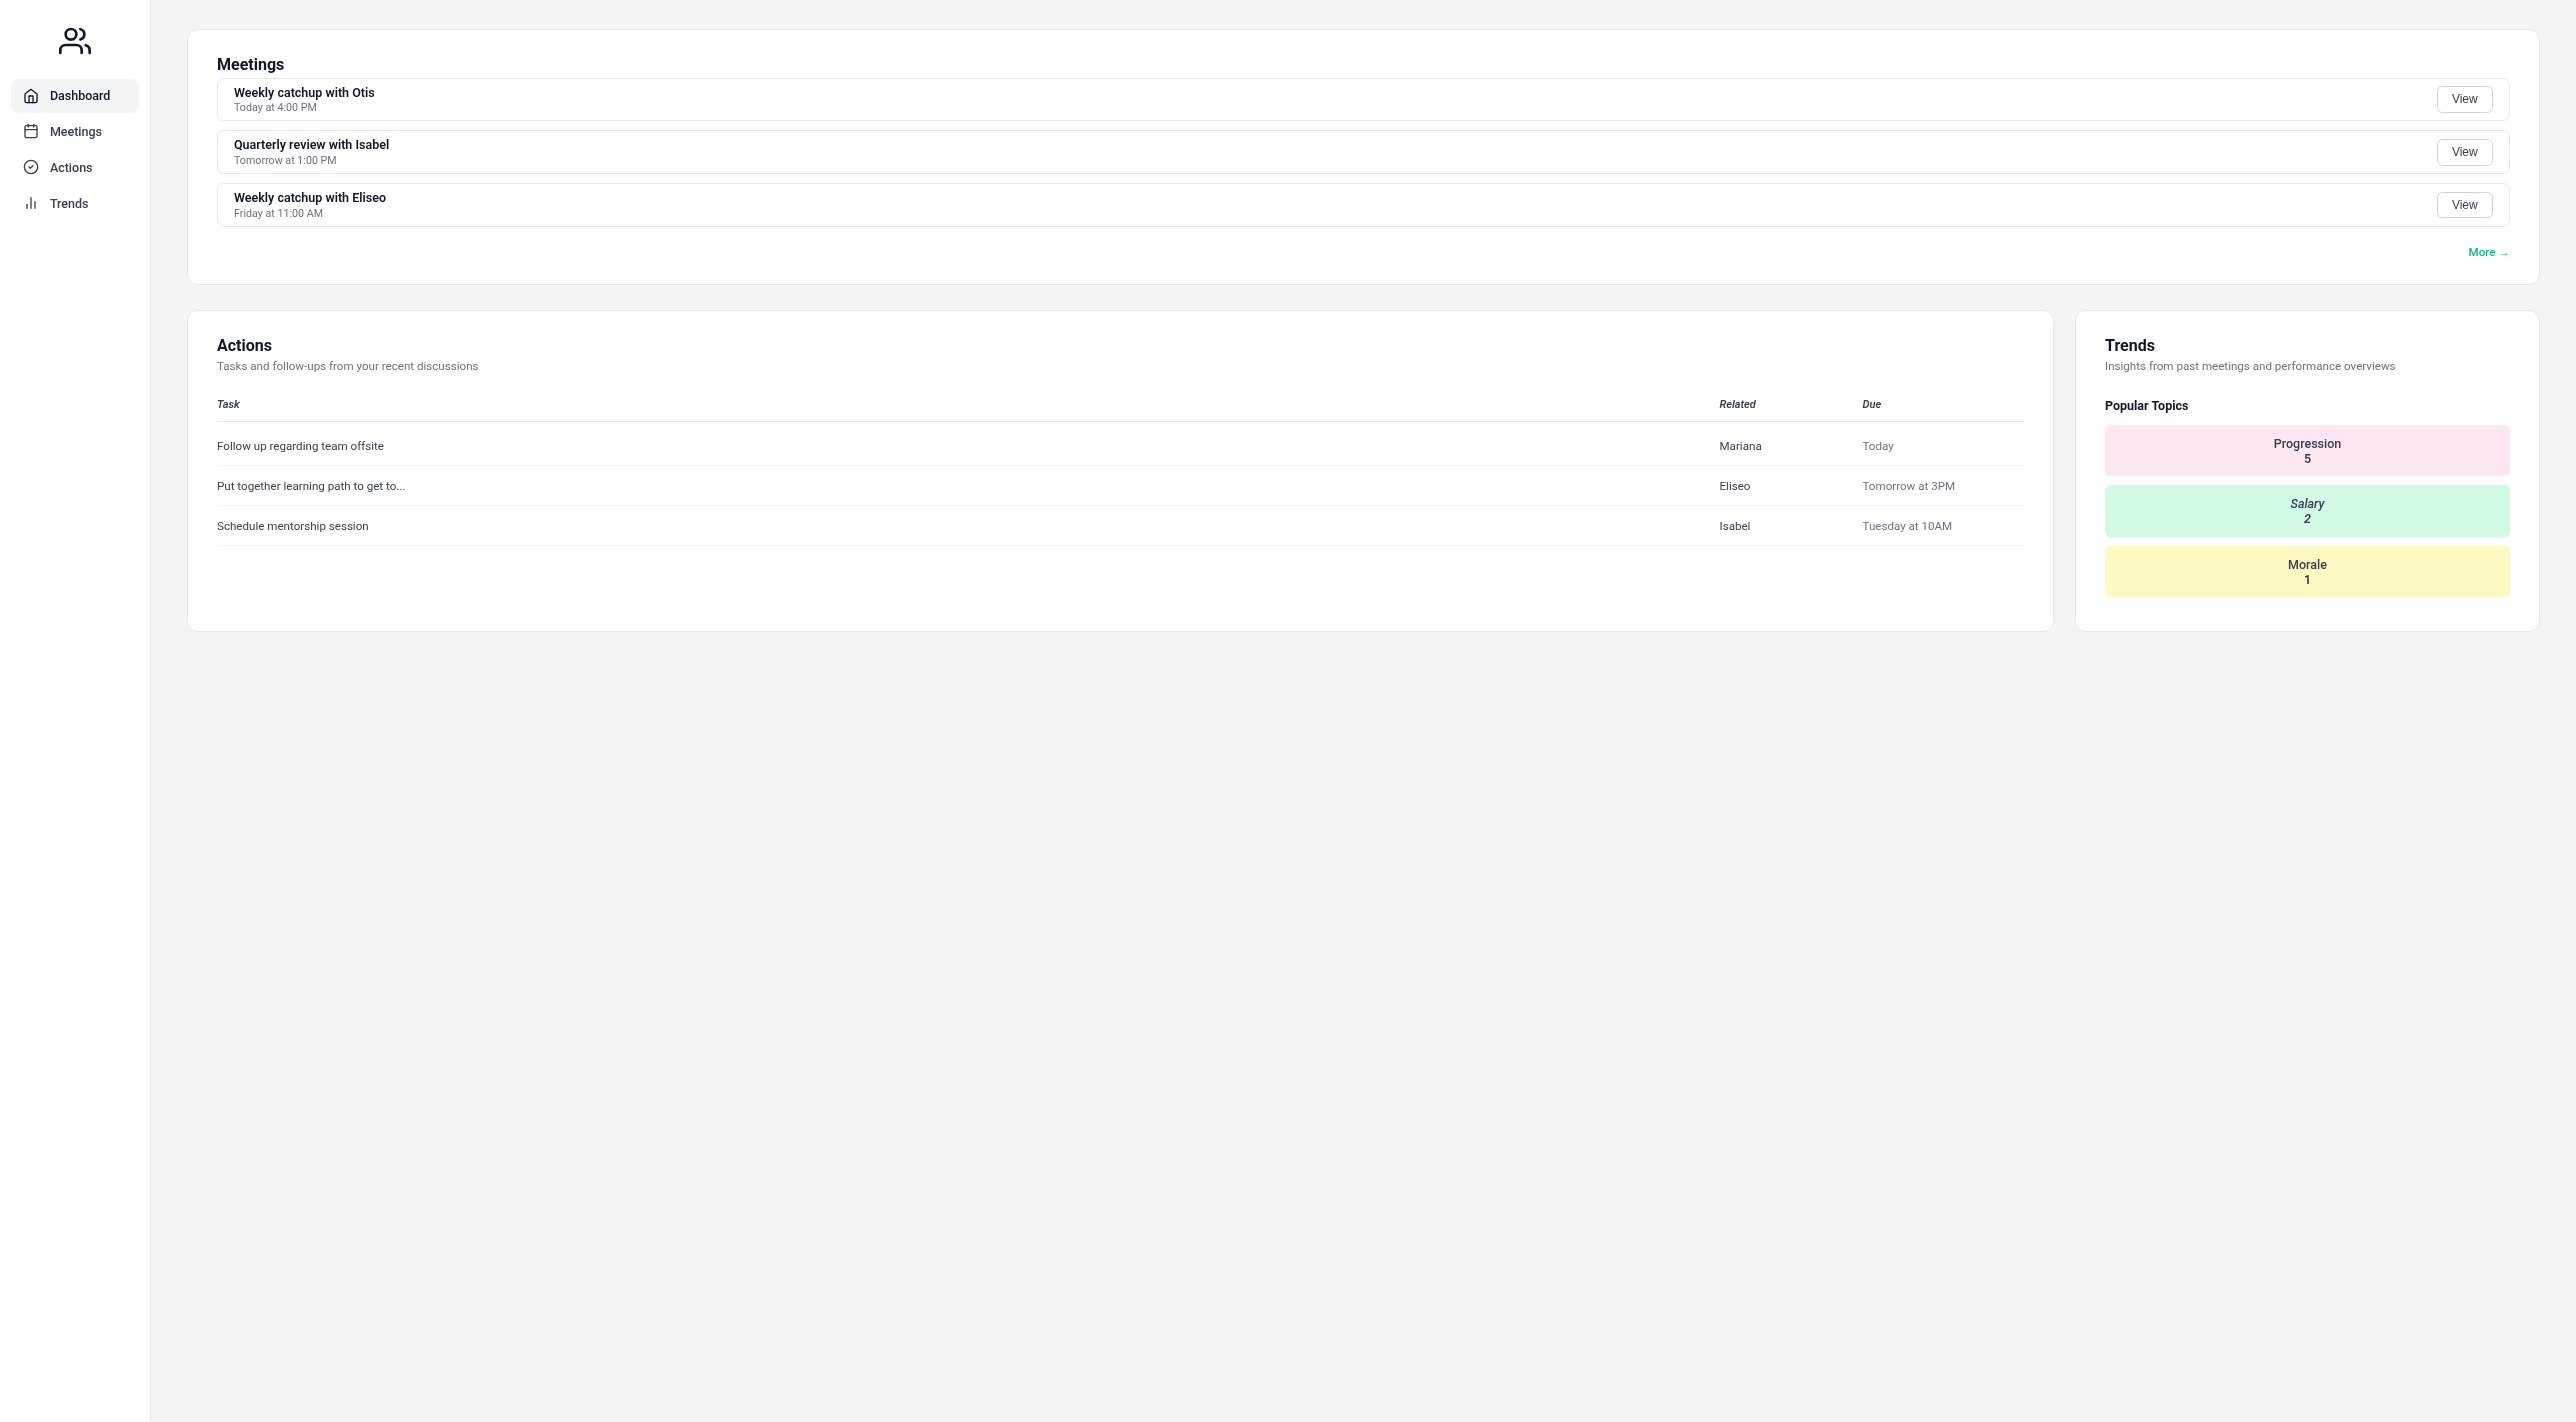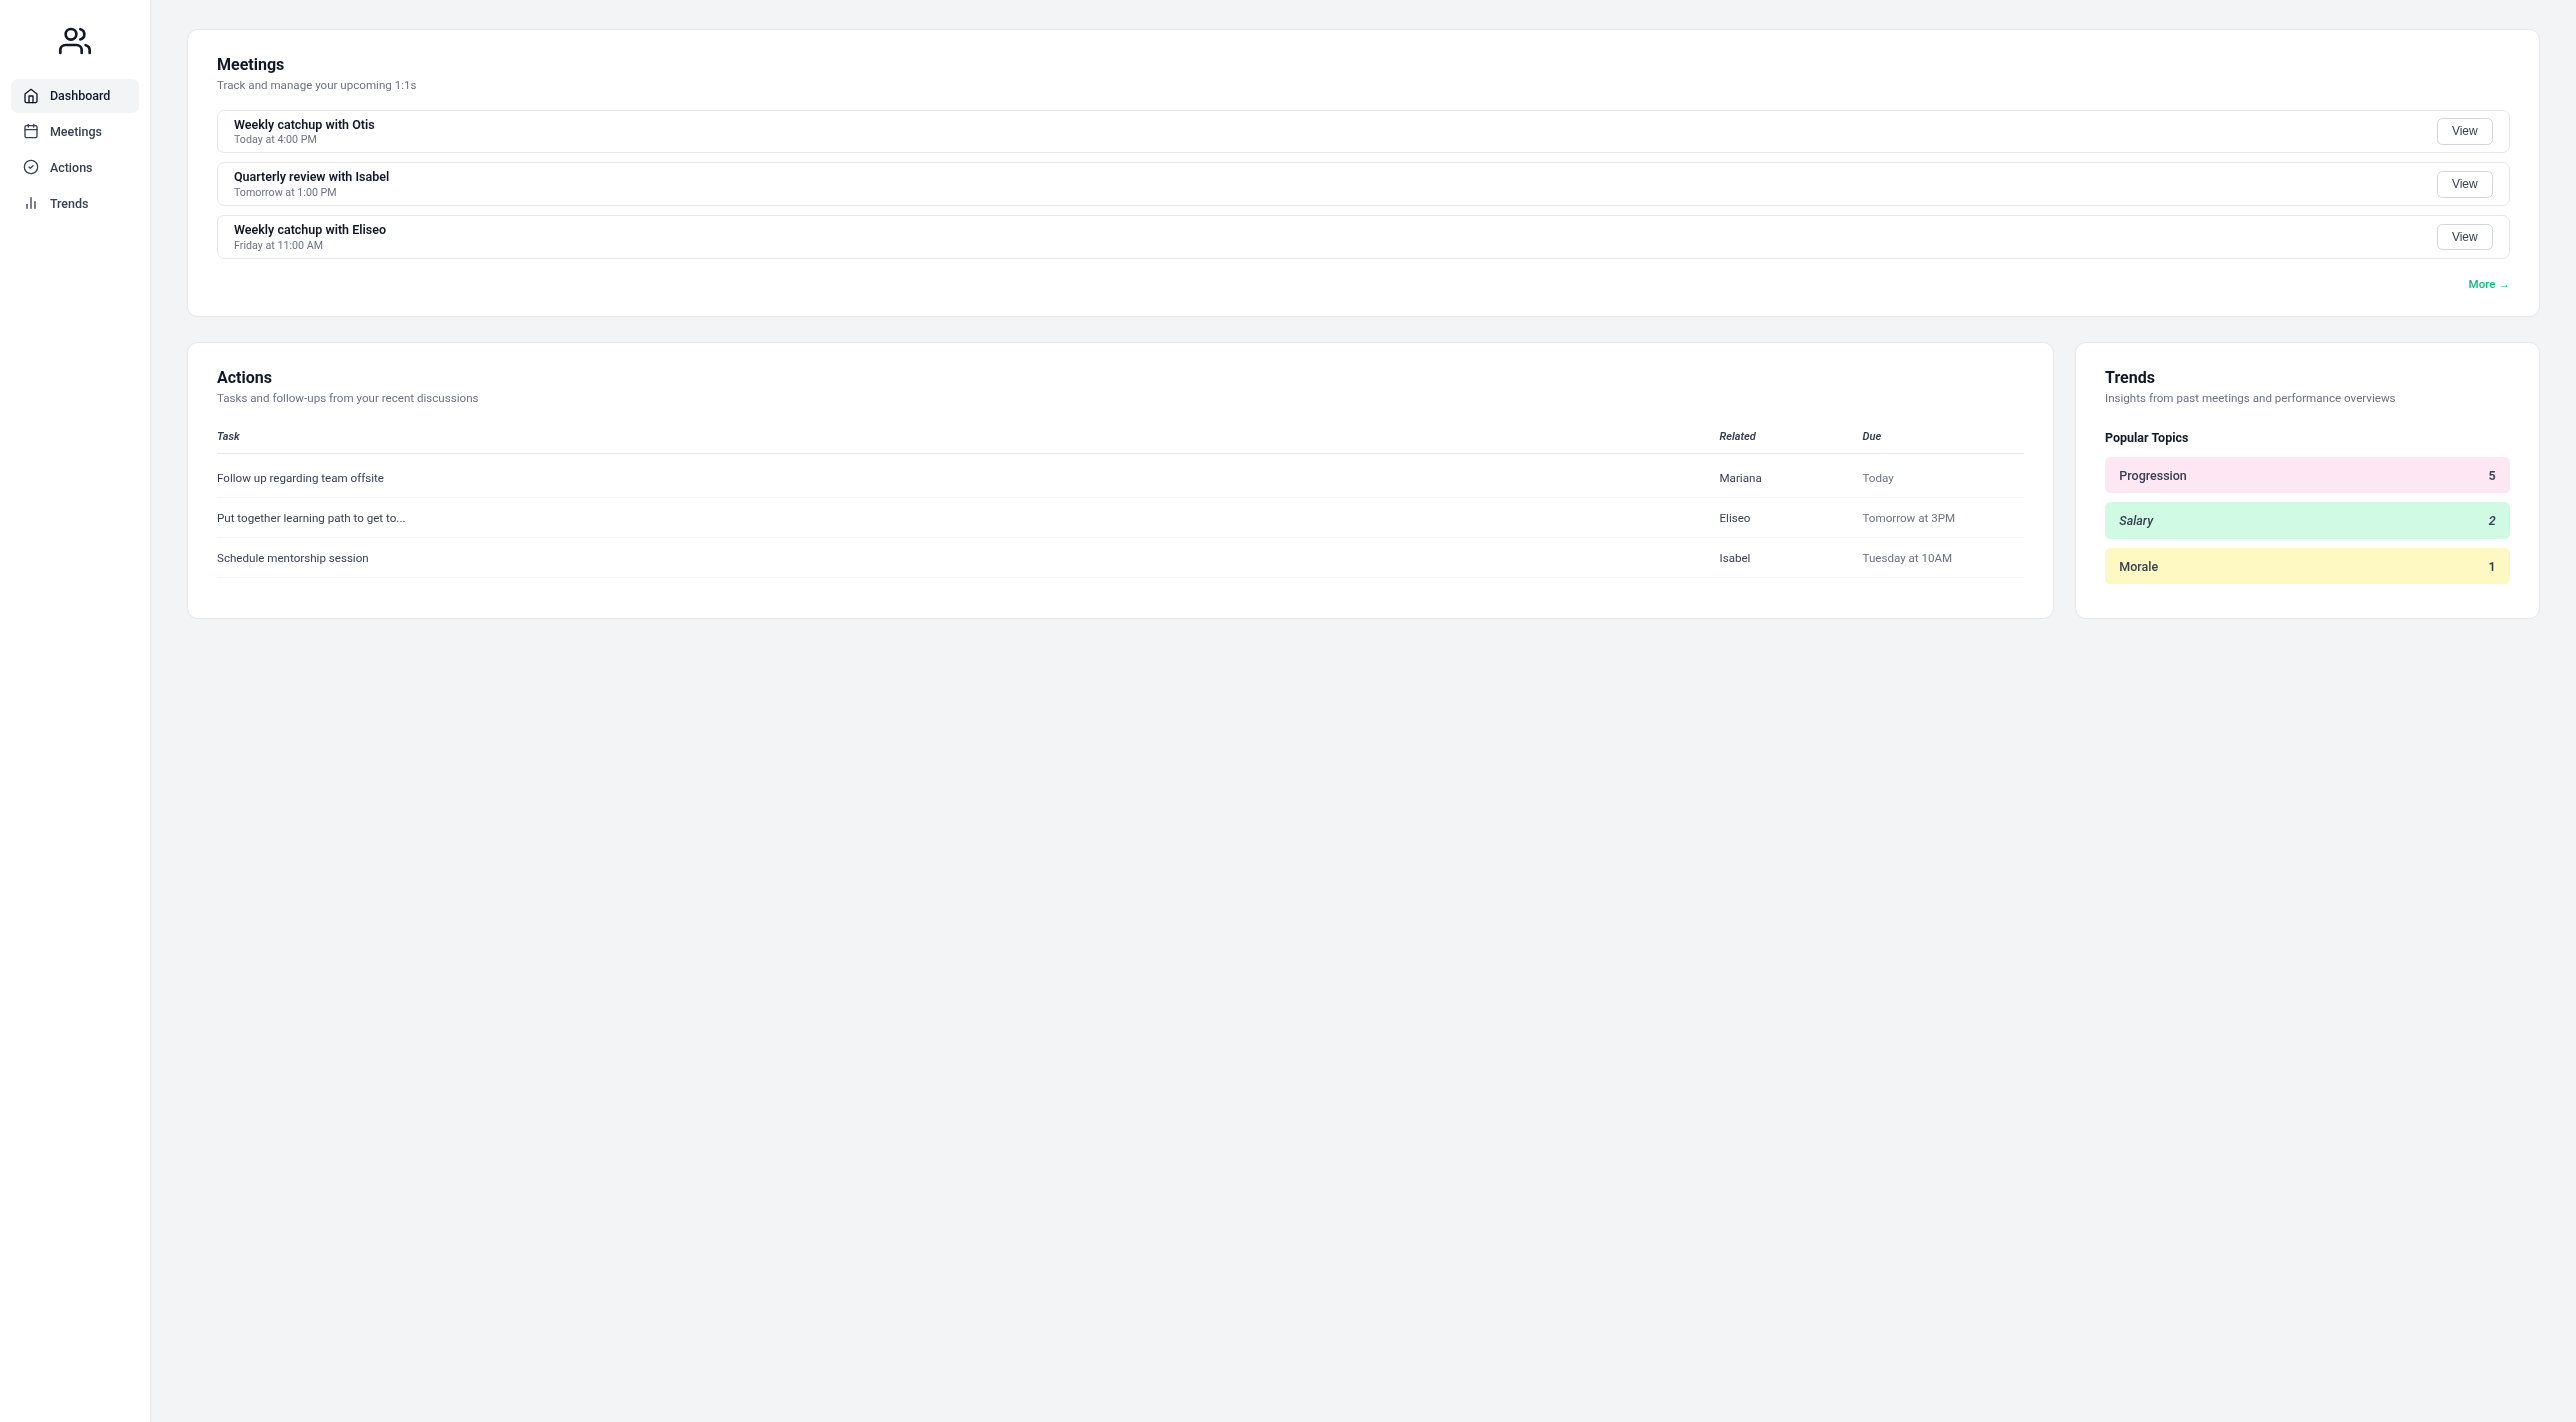--- a/index.html
+++ b/index.html
@@ -190,20 +190,21 @@
     }
     .topic-bar {
       display: flex;
       align-items: center;
       justify-content: space-between;
       border-radius: 5.4px;
       padding: 10.7px 14.3px;
       margin-bottom: 9px;
       font-size: 12.5px;
       font-weight: 500;
+      flex-direction: column;
     }
     .topic-bar.pink {
       background: #fce7f3;
       color: #374151;
     }
     .topic-bar.green {
       background: #d1fae5;
       color: #374151;
       font-style: italic;
     }
@@ -265,21 +266,20 @@
       </svg>
       <span>Trends</span>
     </div>
   </div>
 </nav>
 
 <main class="main">
 
   <div class="card meetings-card">
     <h2 class="section-title">Meetings</h2>
-    <p class="section-subtitle">Track and manage your upcoming 1:1s</p>
 
     <div class="meeting-item">
       <div>
         <div class="meeting-name">Weekly catchup with Otis</div>
         <div class="meeting-time">Today at 4:00 PM</div>
       </div>
       <button class="view-btn">View</button>
     </div>
 
     <div class="meeting-item">

